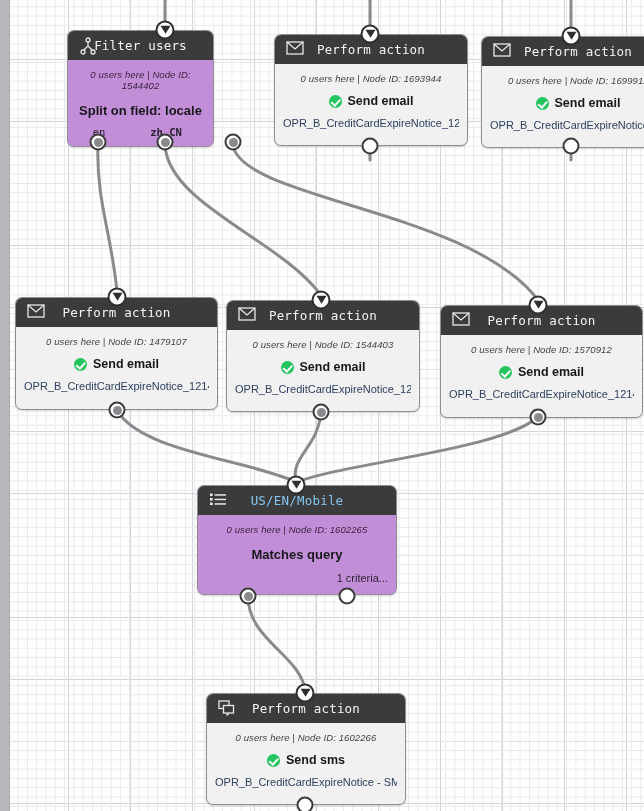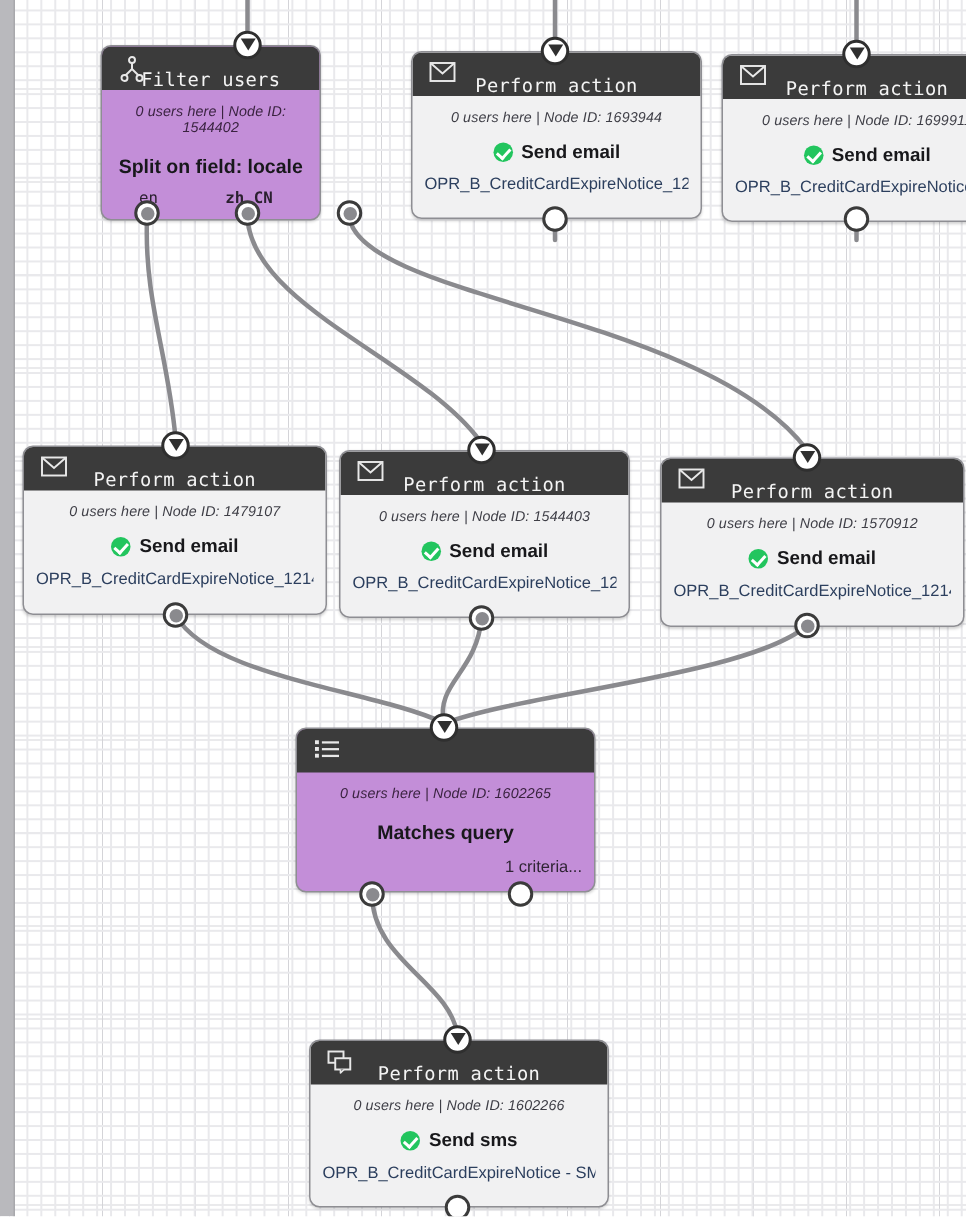--- a/index.html
+++ b/index.html
@@ -28,21 +28,21 @@
 
   
   .node{
     position:absolute;border-radius:7px;
     border:1px solid #8e8e93;
     box-sizing:border-box;overflow:hidden;
     box-shadow:0 1px 2px rgba(0,0,0,.18);
     background:#f1f1f2;
   }
   .node .hdr{
-    height:29px;background:#3b3b3b;display:flex;align-items:flex-end;
+    height:29px;background:#3b3b3b;display:flex;align-items:center;
     position:relative;
   }
   .node .hdr .ico{
     position:absolute;left:11px;top:50%;transform:translateY(-50%);
     width:18px;height:18px;display:block;
   }
   .node .hdr .ttl{
     flex:1;text-align:center;color:#f4f4f4;
     font-family:"DejaVu Sans Mono", monospace;
     font-size:12.5px;letter-spacing:.2px;
@@ -283,20 +283,21 @@
       <span class="ico">
         <svg viewBox="0 0 18 14" width="18" height="14">
           <rect x="1" y="1.5" width="2.6" height="2.6" fill="#e8e8e8"></rect>
           <rect x="1" y="6" width="2.6" height="2.6" fill="#e8e8e8"></rect>
           <rect x="1" y="10.5" width="2.6" height="2.6" fill="#e8e8e8"></rect>
           <rect x="5.6" y="2.2" width="11.4" height="1.5" fill="#e8e8e8"></rect>
           <rect x="5.6" y="6.7" width="11.4" height="1.5" fill="#e8e8e8"></rect>
           <rect x="5.6" y="11.2" width="11.4" height="1.5" fill="#e8e8e8"></rect>
         </svg>
       </span>
+      <span class="ttl blue">US/EN/Mobile</span>
     </div>
     <div class="body">
       <div class="meta">0 users here | Node ID: 1602265</div>
       <div class="act">Matches query</div>
       <div class="crit">1 criteria...</div>
     </div>
   </div>
   <div class="inport" style="left:296px;top:485px;"></div>
   <div class="port filled" style="left:248px;top:596px;"></div>
   <div class="port" style="left:347px;top:596px;"></div>

